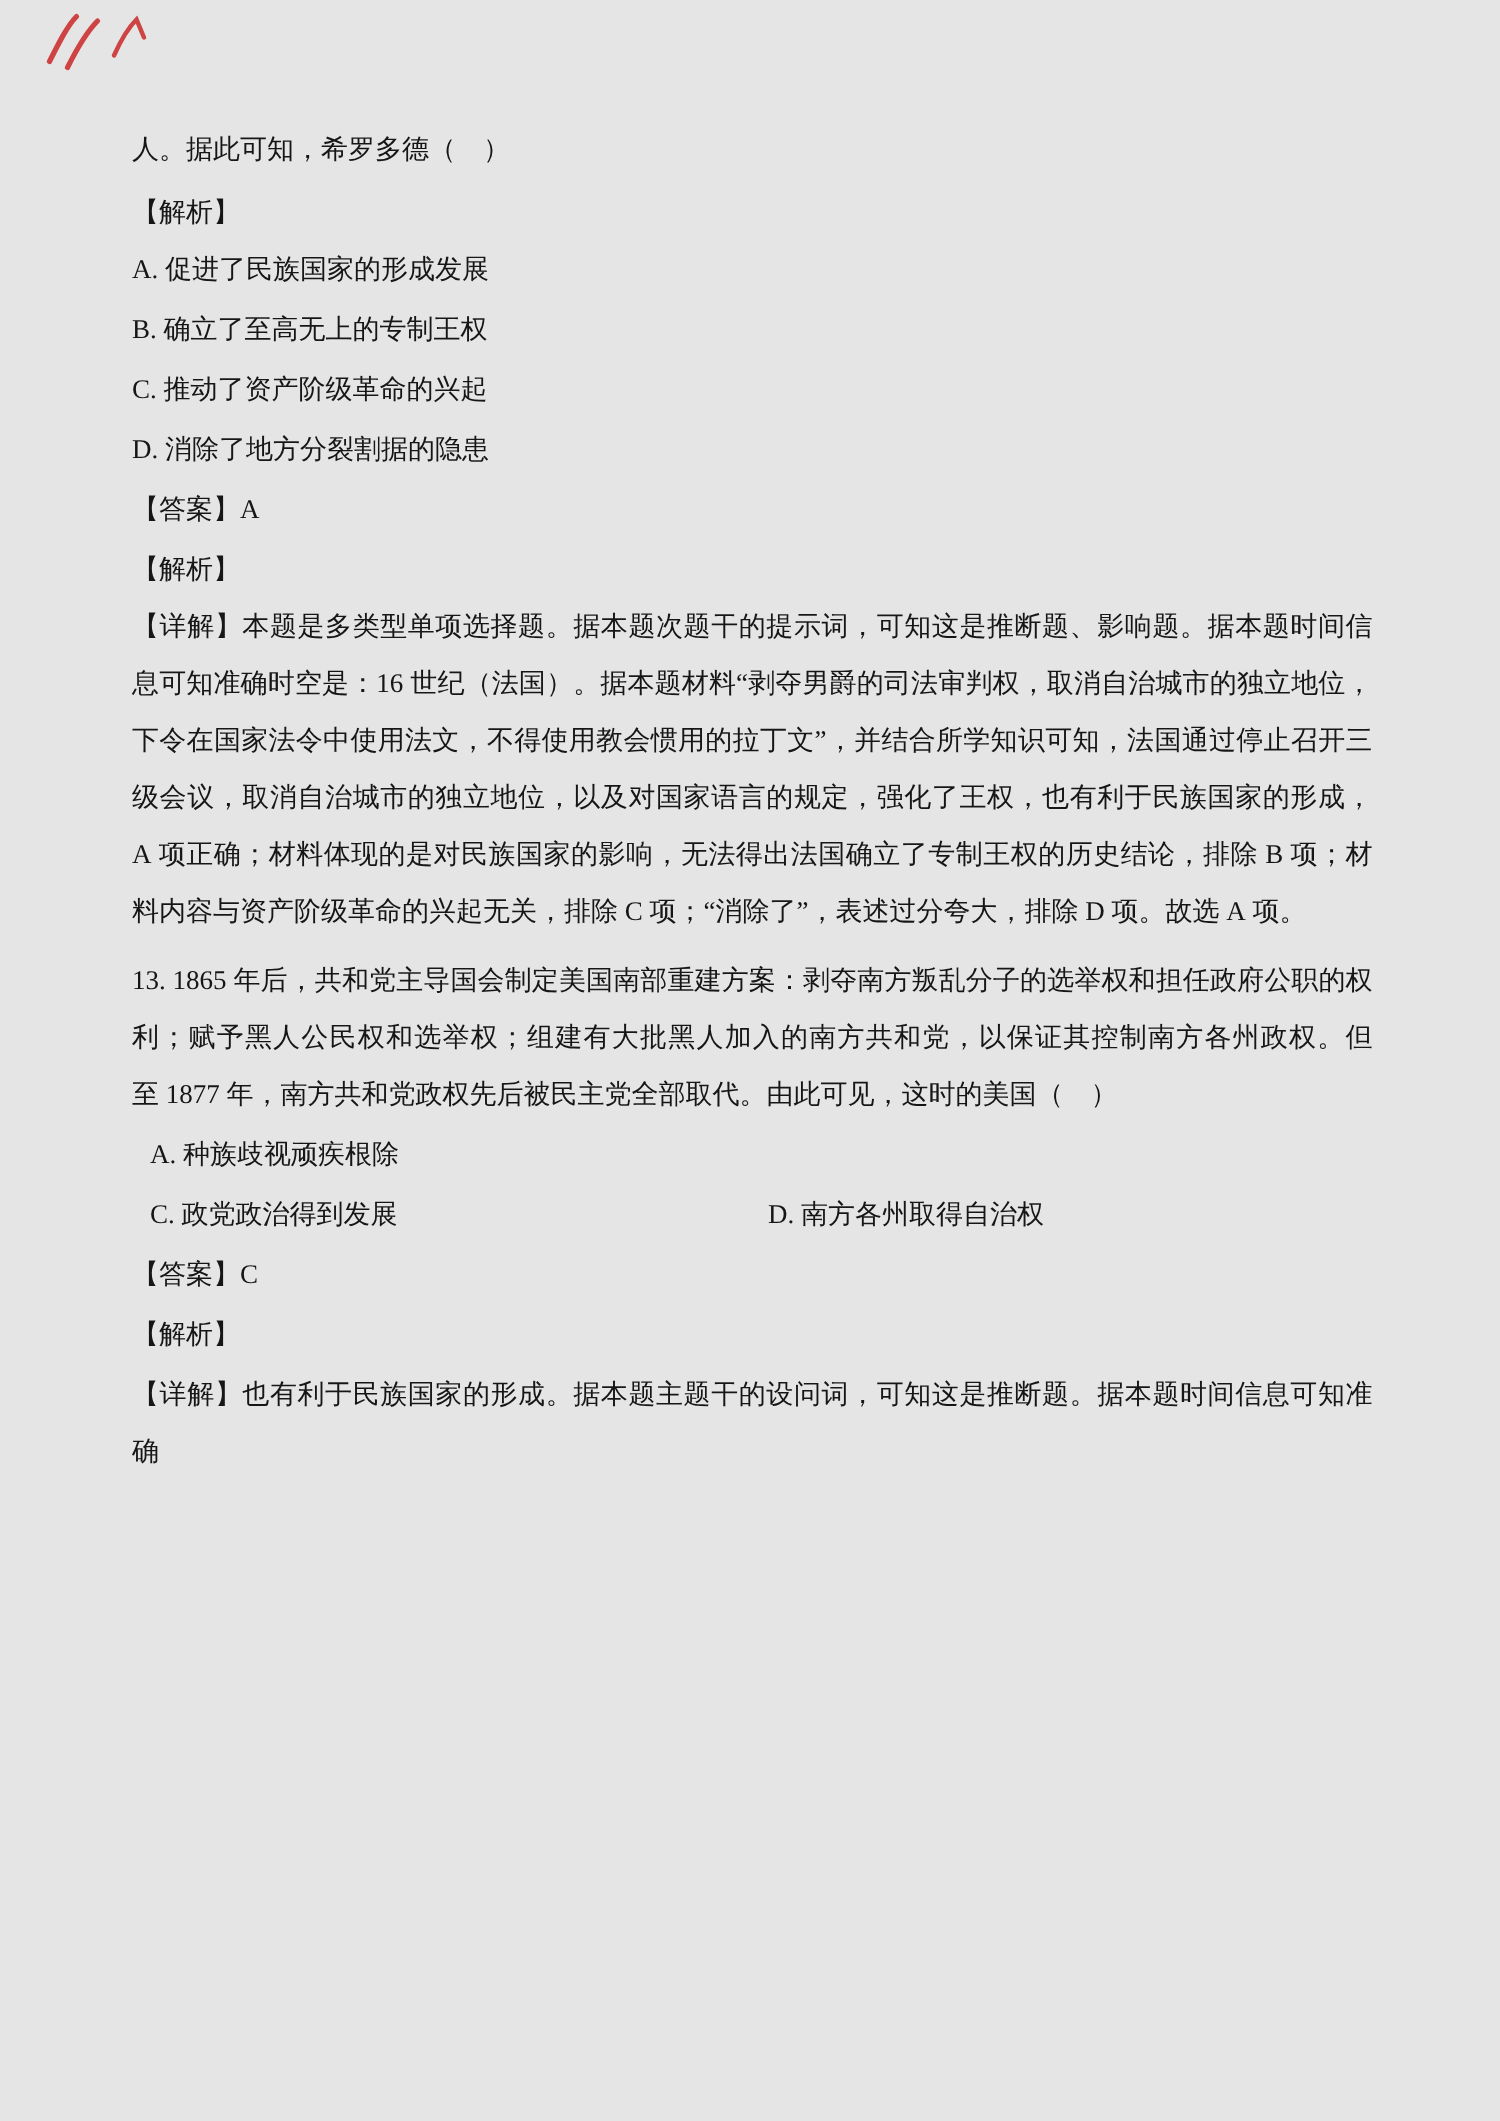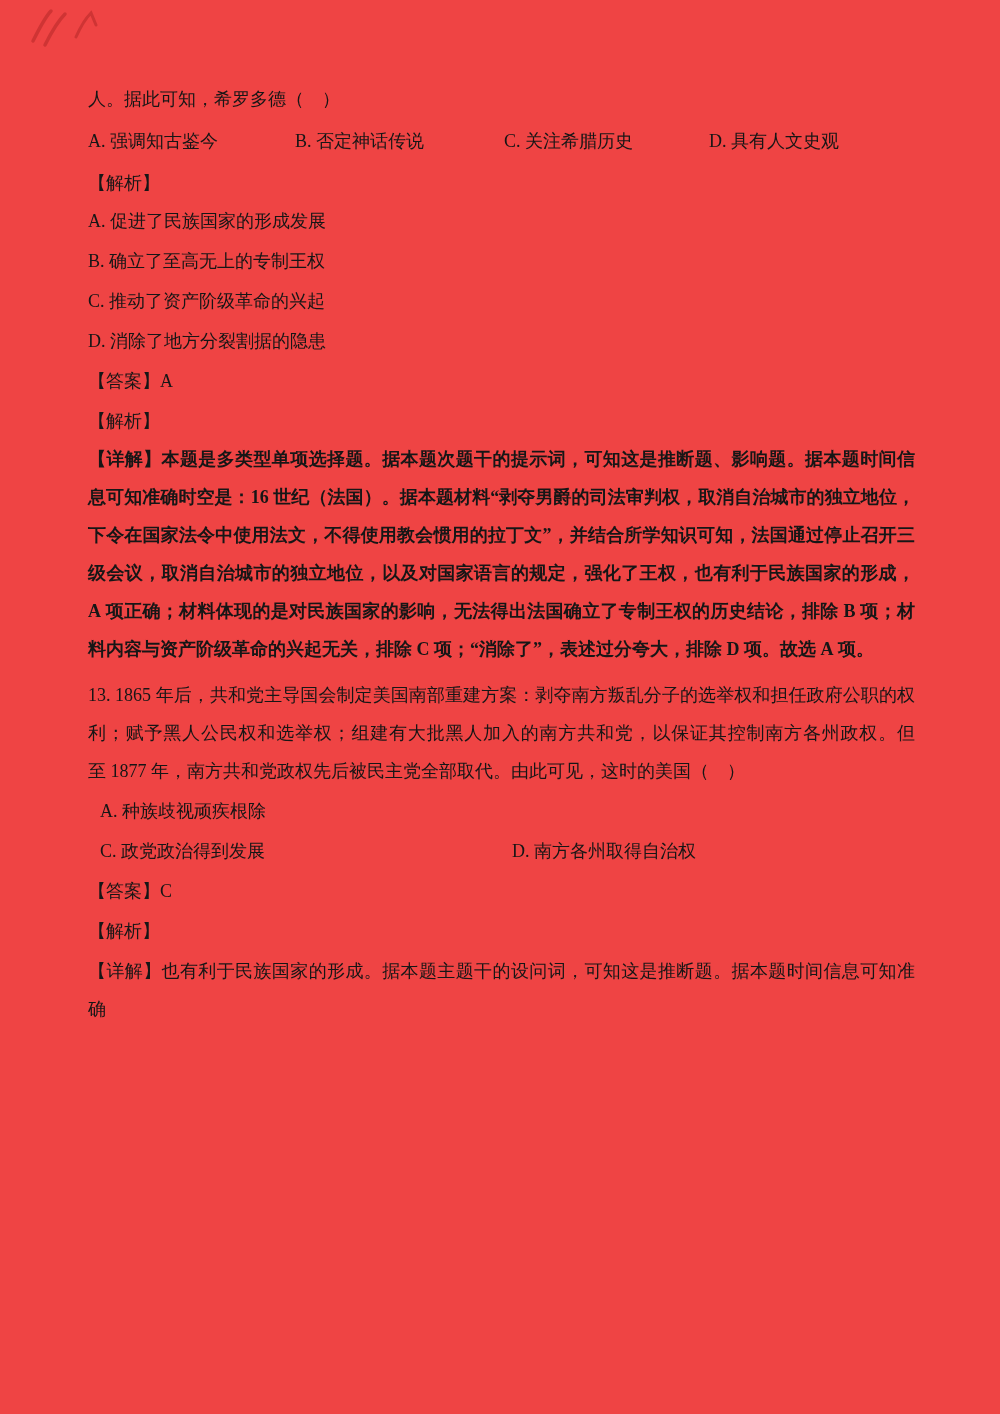--- a/index.html
+++ b/index.html
@@ -1,20 +1,20 @@
 <!DOCTYPE html>
 <html lang="zh"><head>
 <meta charset="utf-8">
 <style>
   html, body { margin: 0; padding: 0; background: #ffffff; }
   .page {
     position: relative;
     width: 1000px;
     height: 1414px;
-    background: #ef4444;
+    background: #e5e5e5;
     overflow: hidden;
     font-family: "Liberation Serif", "DejaVu Serif", serif;
     color: #161616;
   }
   .red-mark {
     position: absolute;
     left: 26px;
     top: 5px;
     width: 78px;
     height: 46px;
@@ -42,43 +42,37 @@
   }
   .opt-row2 {
     display: grid;
     grid-template-columns: 412px auto;
     white-space: nowrap;
     margin-left: 12px;
   }
   .mb0 { margin-bottom: 0; }
   .mb2 { margin-bottom: 2px; }
   .mb4 { margin-bottom: 4px; }
-  .mb8 { margin-bottom: 8px; font-weight: bold; }
+  .mb8 { margin-bottom: 8px; }
 </style>
 </head>
 <body>
 
 <div class="page">
 
   <svg class="red-mark" viewBox="0 0 78 46" xmlns="http://www.w3.org/2000/svg" aria-hidden="true">
     <path d="M7 36 C 13 24, 19 12, 25 6" fill="none" stroke-width="3.5" stroke-linecap="round" stroke="#cc3333"></path>
     <path d="M19 40 C 25 28, 32 16, 39 9" fill="none" stroke-width="3.5" stroke-linecap="round" stroke="#cc3333"></path>
     <path d="M50 32 C 54 23, 59 14, 65 8 L 70 20" fill="none" stroke-width="3" stroke-linecap="round" stroke="#cc3333"></path>
   </svg>
 
   <main class="content">
 
     <section>
       <p class="line mb4">人。据此可知，希罗多德（&nbsp;&nbsp;&nbsp;&nbsp;）</p>
-      <div class="opt-row4 mb4">
-        <span>A.&nbsp;强调知古鉴今</span>
-        <span>B.&nbsp;否定神话传说</span>
-        <span>C.&nbsp;关注希腊历史</span>
-        <span>D.&nbsp;具有人文史观</span>
-      </div>
       <p class="line mb0">【解析】</p>
     </section>
 
     <section>
       <p class="line mb2">A.&nbsp;促进了民族国家的形成发展</p>
       <p class="line mb2">B.&nbsp;确立了至高无上的专制王权</p>
       <p class="line mb2">C.&nbsp;推动了资产阶级革命的兴起</p>
       <p class="line mb2">D.&nbsp;消除了地方分裂割据的隐患</p>
       <p class="line mb2">【答案】A</p>
       <p class="line mb0">【解析】</p>

